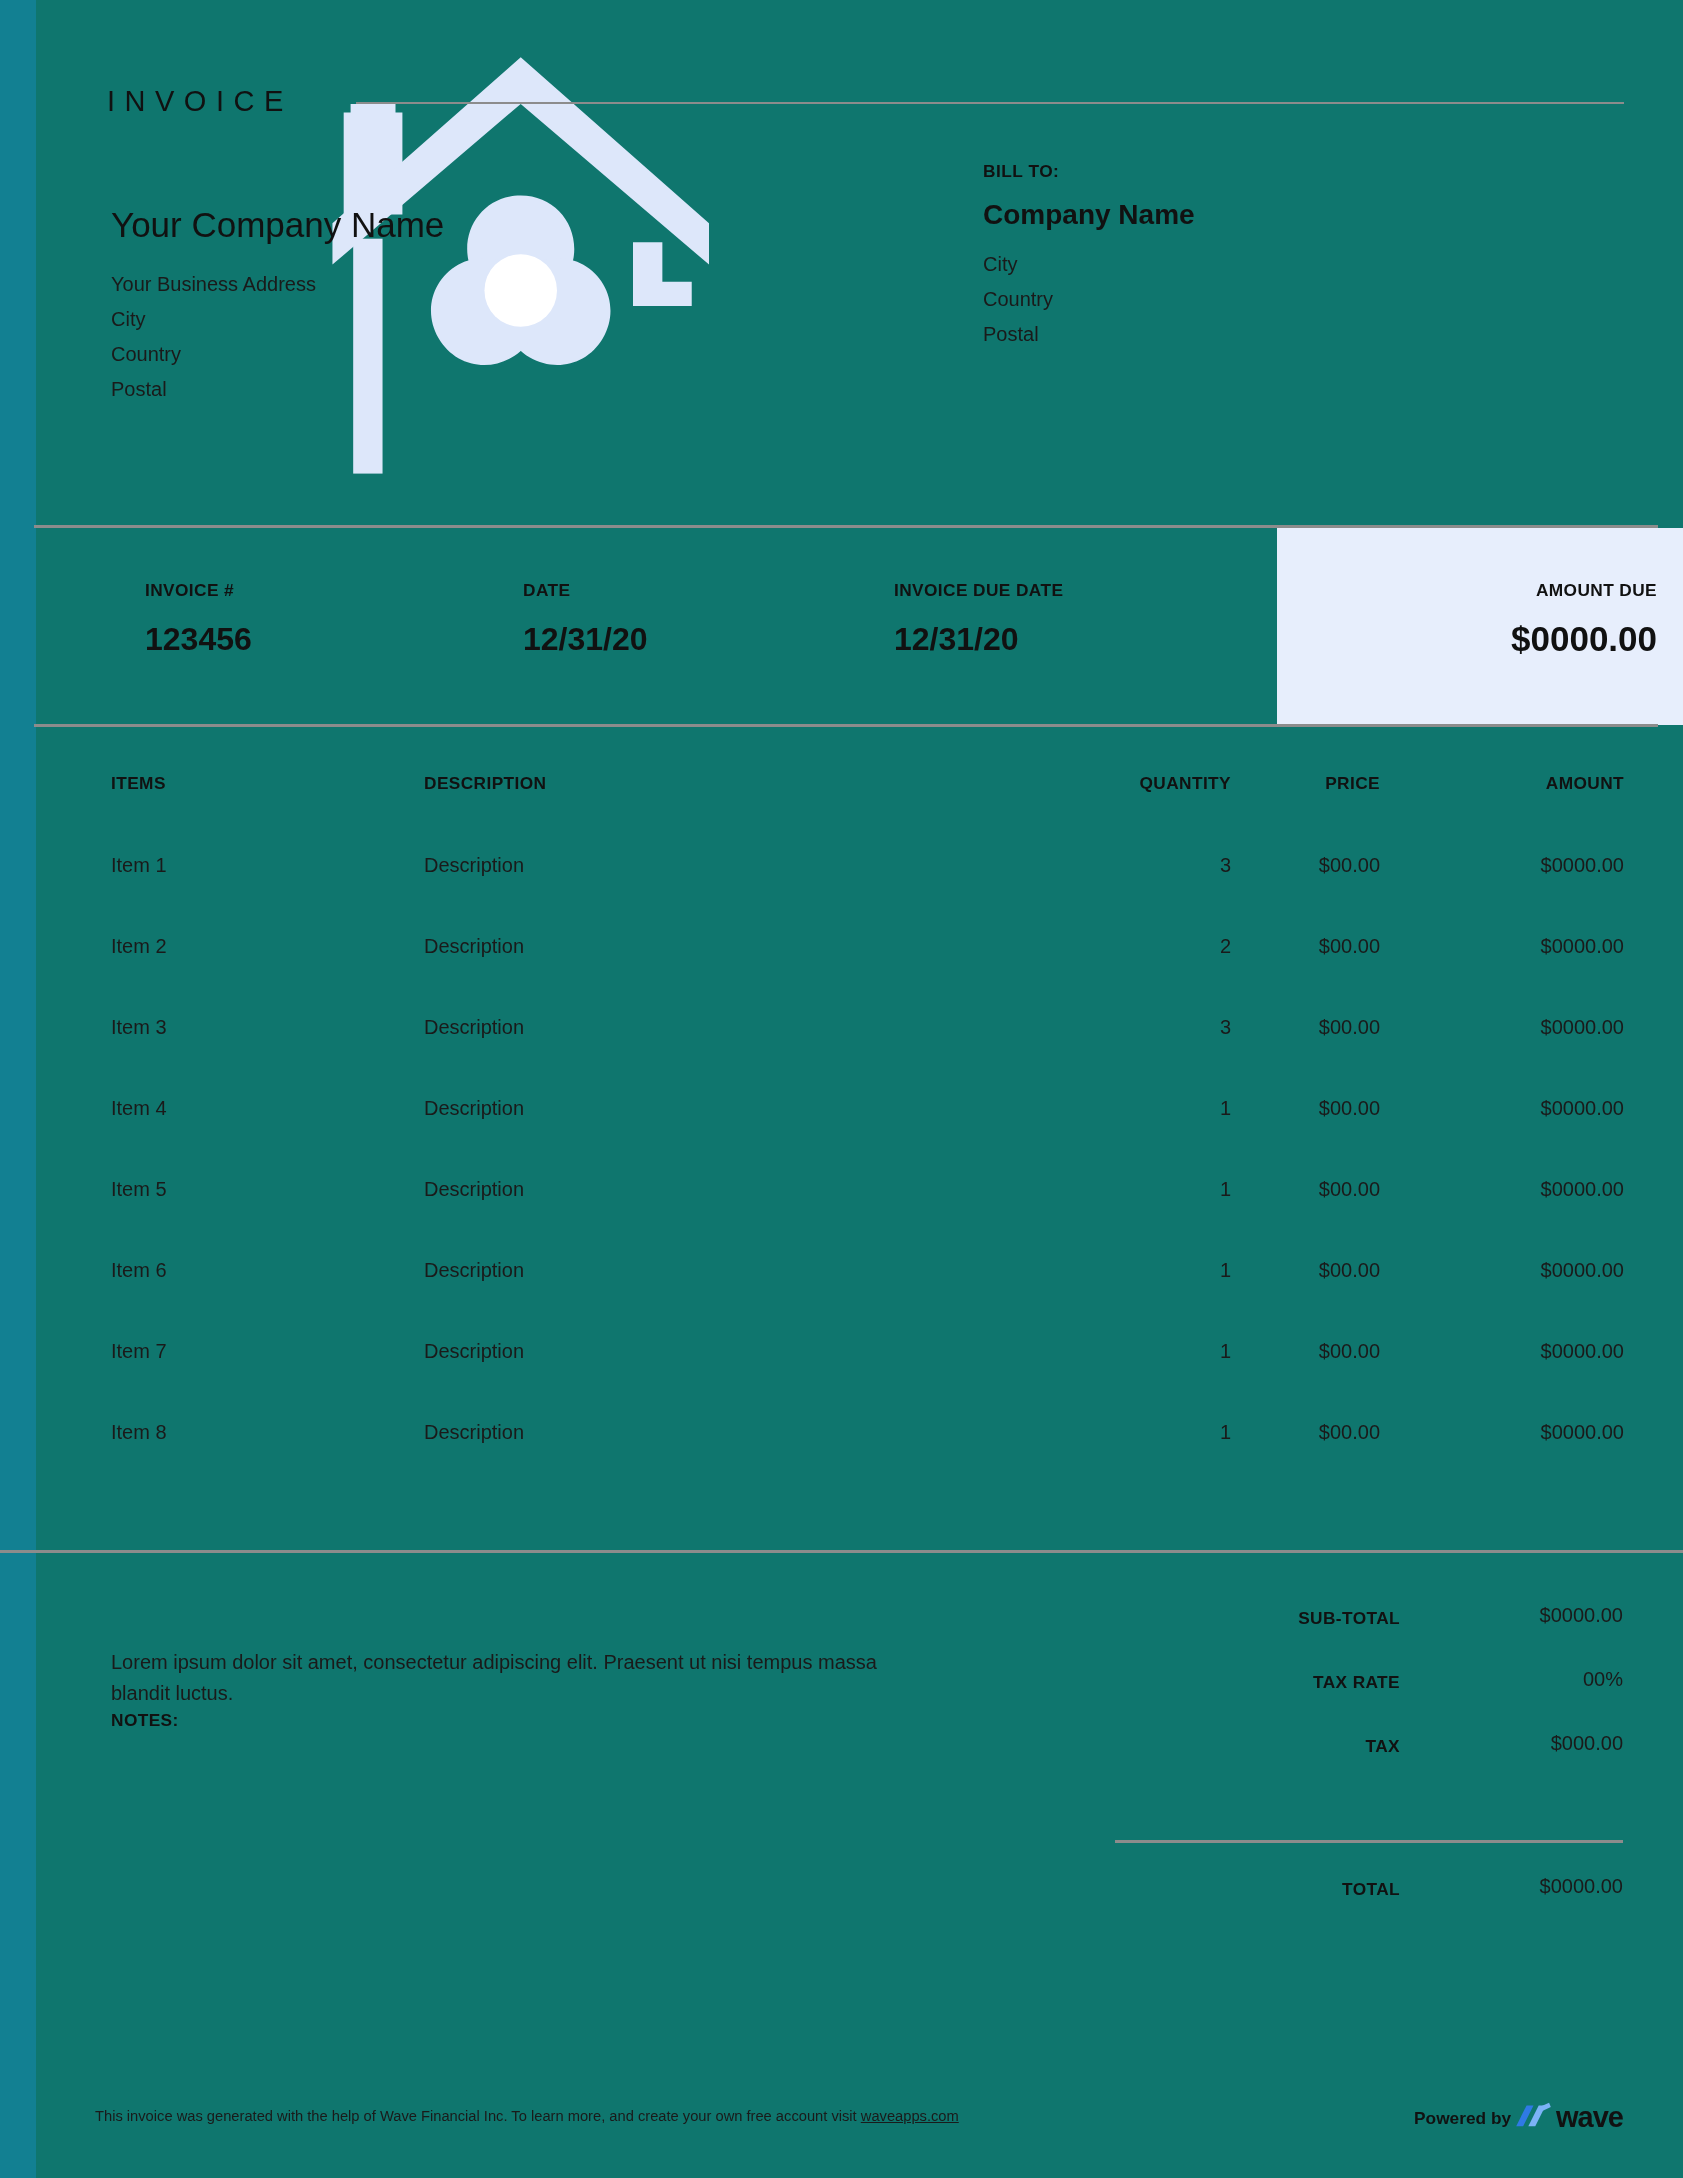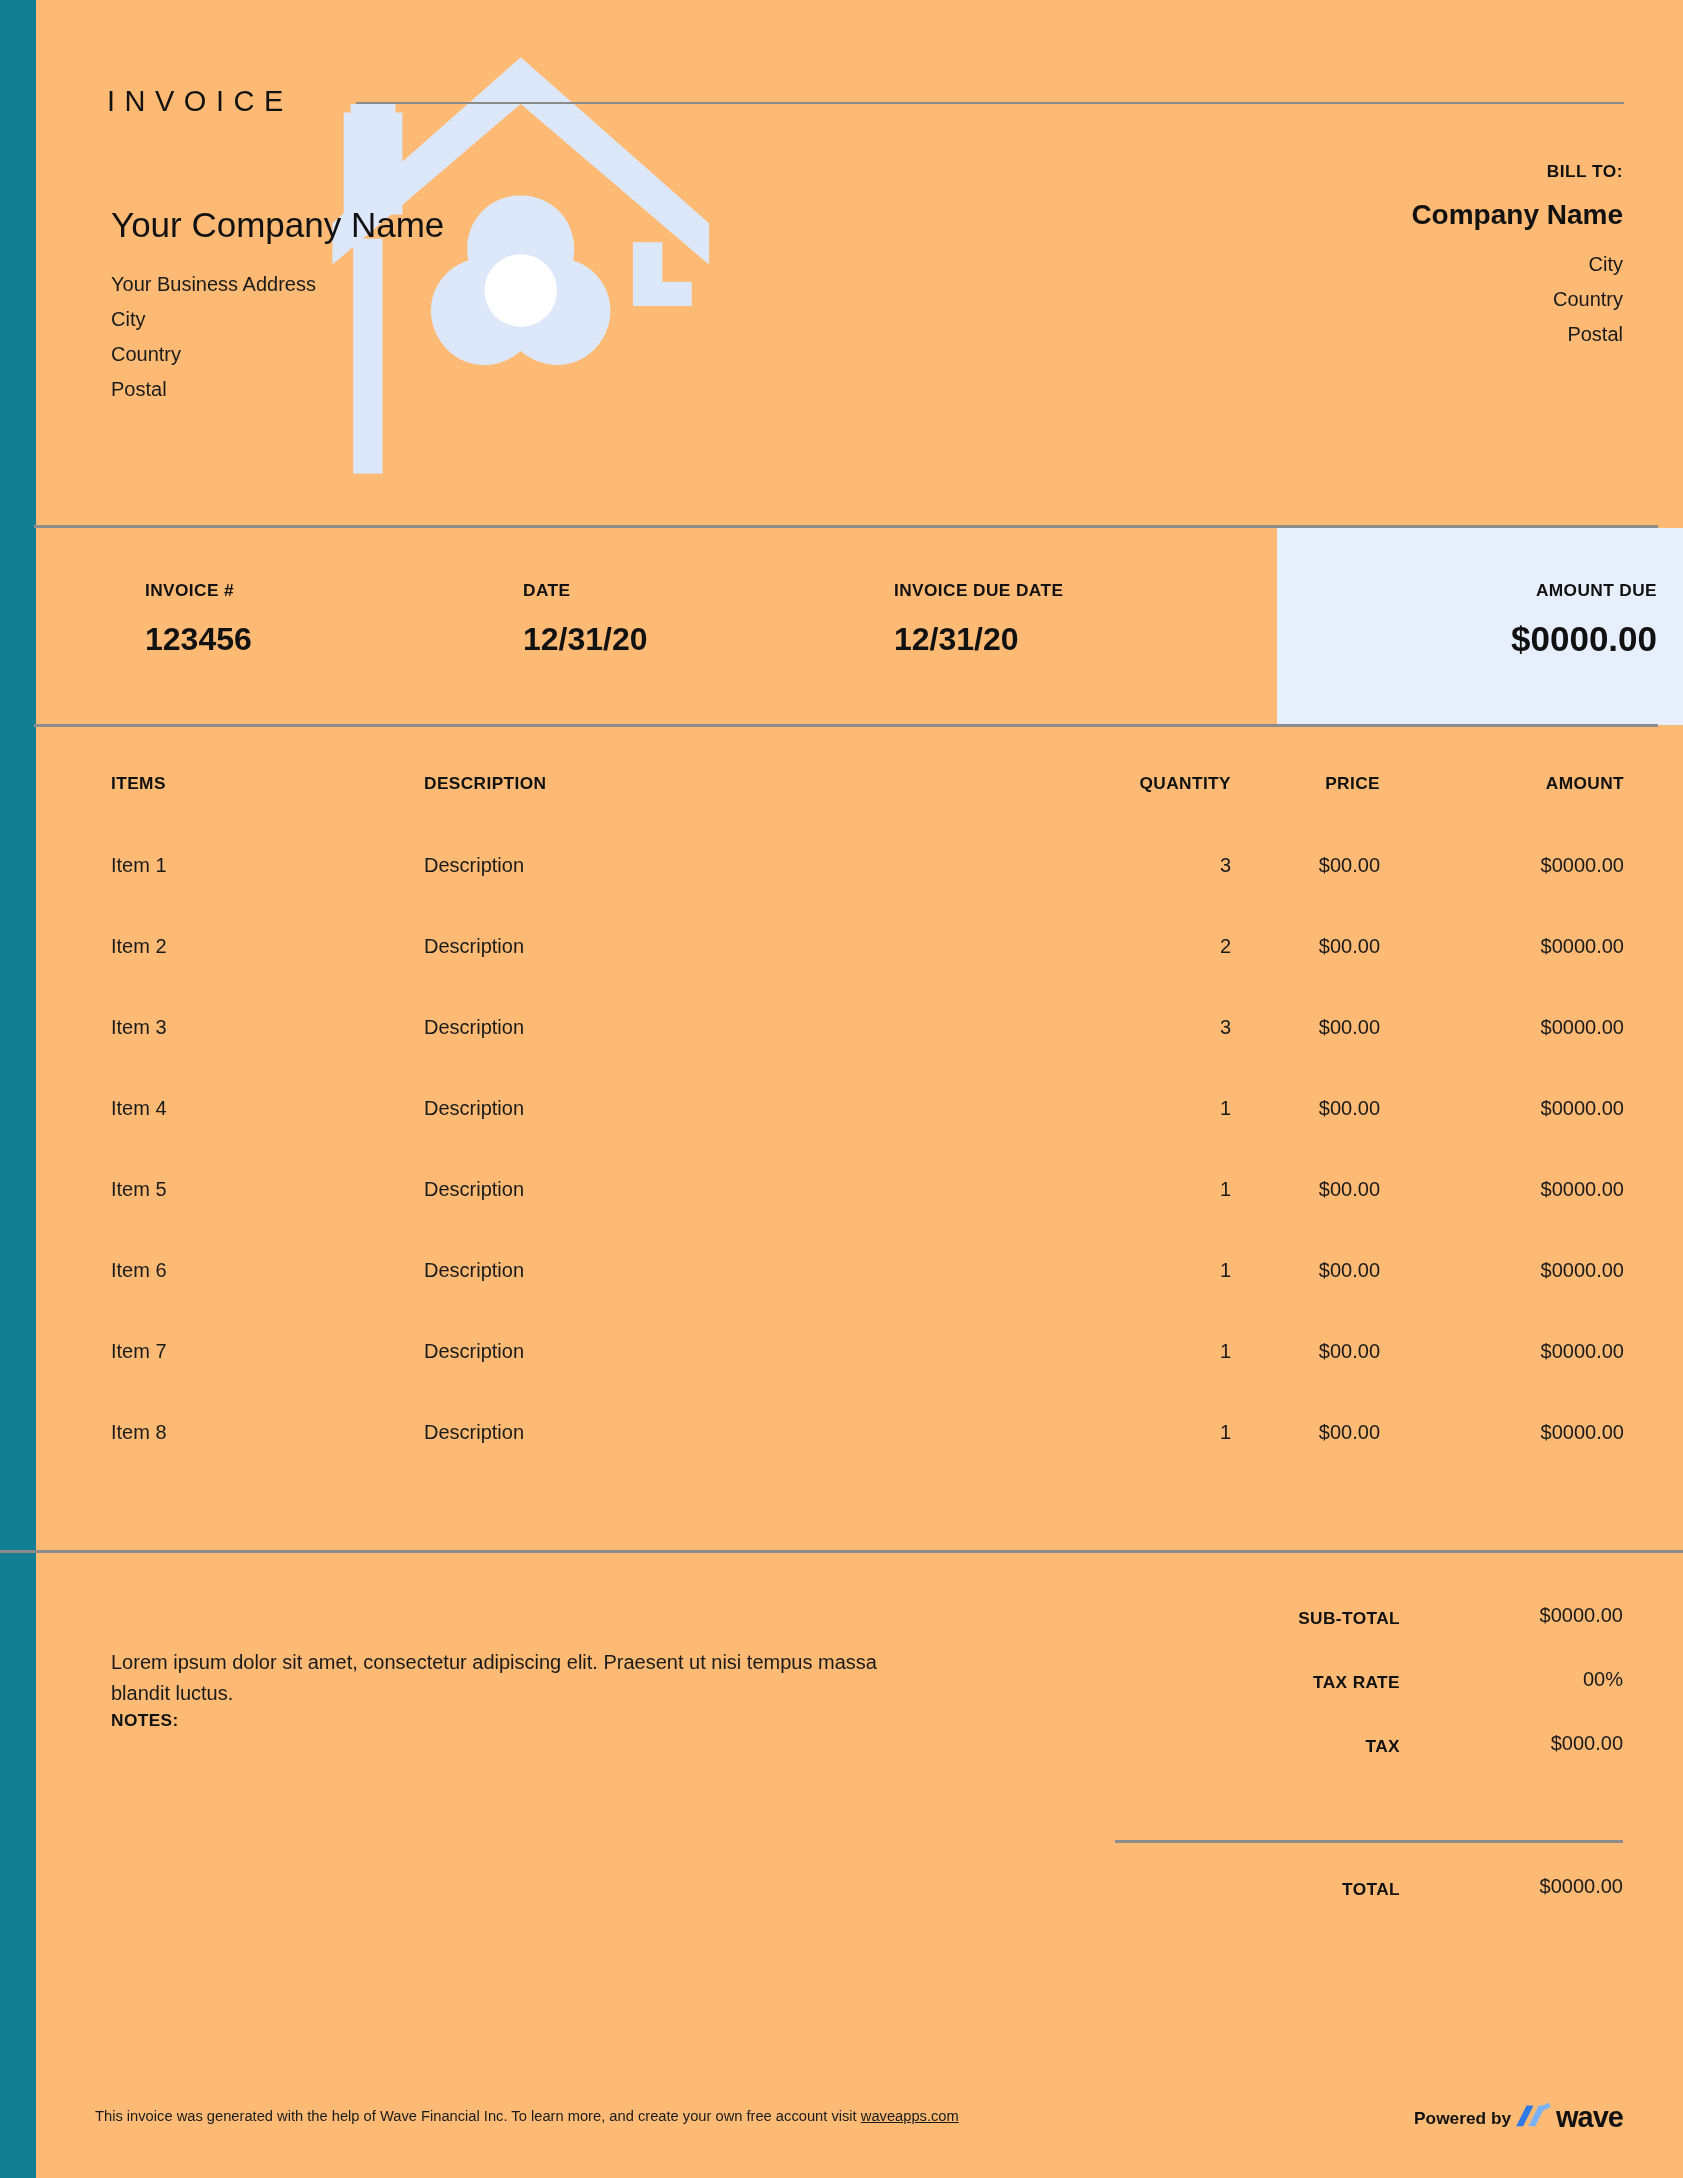--- a/index.html
+++ b/index.html
@@ -11,21 +11,21 @@
     font-family: "Liberation Sans", sans-serif;
     color: #1a1a1a;
     -webkit-font-smoothing: antialiased;
   }
 
   #page {
     position: relative;
     width: 1684px;
     height: 2178px;
     overflow: hidden;
-    background: #fdba74;
+    background: #0f766e;
   }
 
   
   #accent-bar {
     position: absolute;
     left: 0; top: 0;
     width: 36px;
     height: 2178px;
     background: #128092;
   }
@@ -86,21 +86,20 @@
     color: #1a1a1a;
     font-weight: 400;
   }
 
   
   #billto {
     position: absolute;
     right: 61px;
     top: 160px;
     width: 640px;
-    text-align: right;
   }
   #billto-label {
     font-size: 17.3px;
     font-weight: 700;
     letter-spacing: 0.5px;
     color: #111111;
     line-height: 22.5px;
   }
   #billto-name {
     font-size: 28px;

